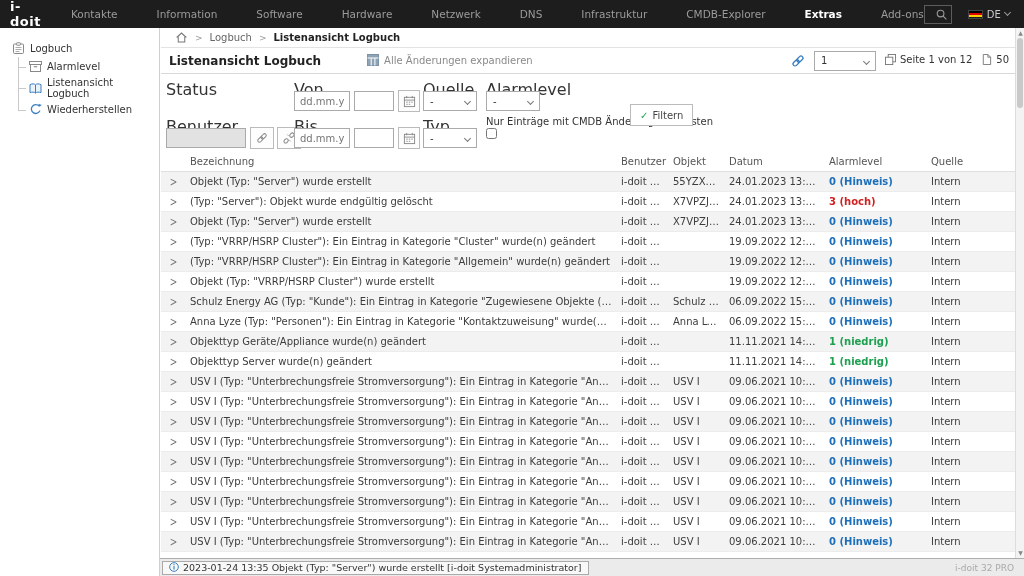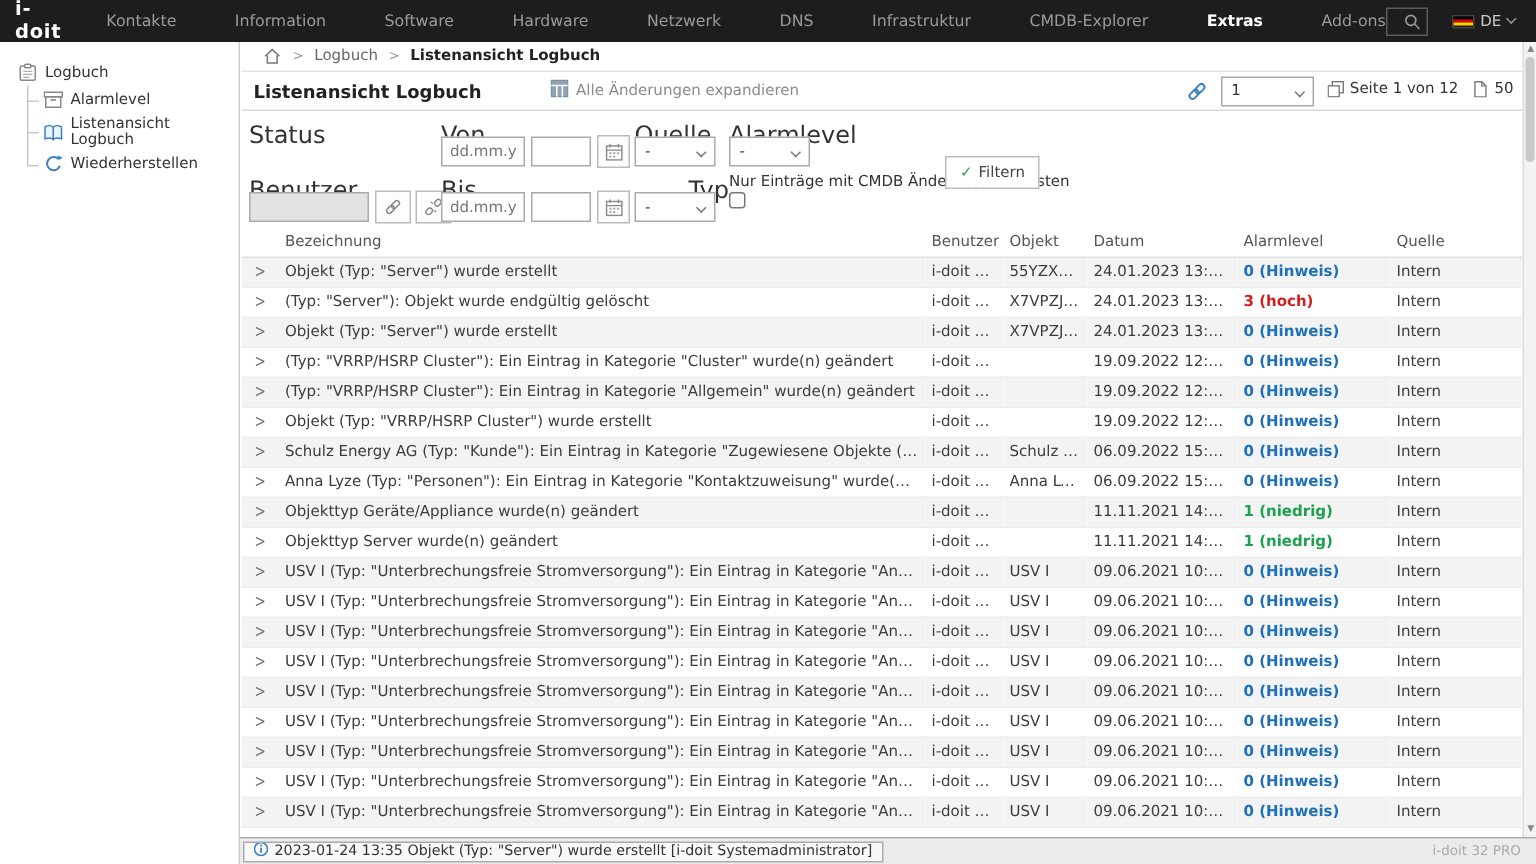--- a/index.html
+++ b/index.html
@@ -295,21 +295,21 @@
             <g fill="#aaa">
               <rect x="3.5" y="7" width="1.6" height="1.4"></rect>
               <rect x="6.2" y="7" width="1.6" height="1.4"></rect>
               <rect x="8.9" y="7" width="1.6" height="1.4"></rect>
               <rect x="3.5" y="9.4" width="1.6" height="1.4"></rect>
               <rect x="6.2" y="9.4" width="1.6" height="1.4"></rect>
             </g>
           </svg>
       </span>
 
-      <span class="flabel" style="left:262px; top:43px;margin-left:36px;">Typ</span>
+      <span class="flabel" style="left:262px; top:43px;">Typ</span>
       <span class="fake-select fctl" style="left:262px; top:54px; width:54px;">
         <span>-</span>
         <span class="sel-chev"></span>
       </span>
 
       <span class="cmdb-label">Nur Einträge mit CMDB Änderungen auflisten</span>
       <input type="checkbox" class="cmdb-check" style="">
 
       <span class="filter-btn">
         <span class="check-green">✓</span>

